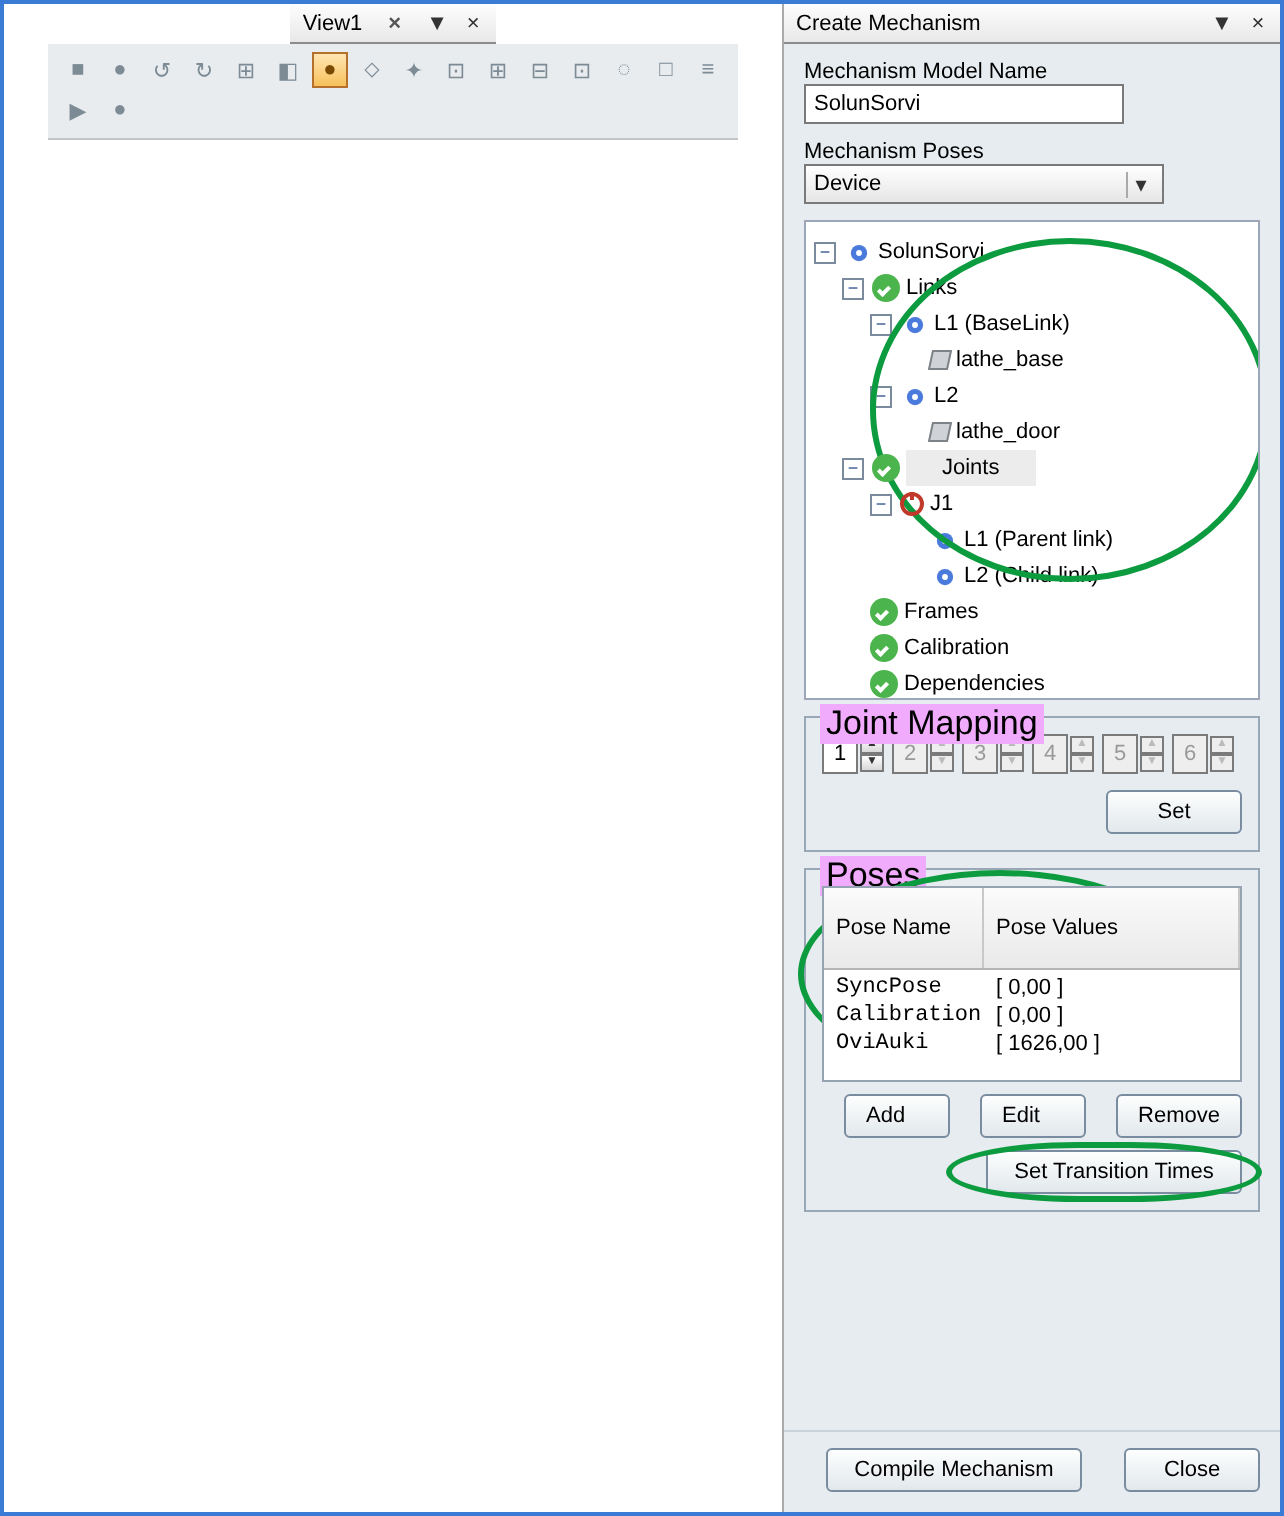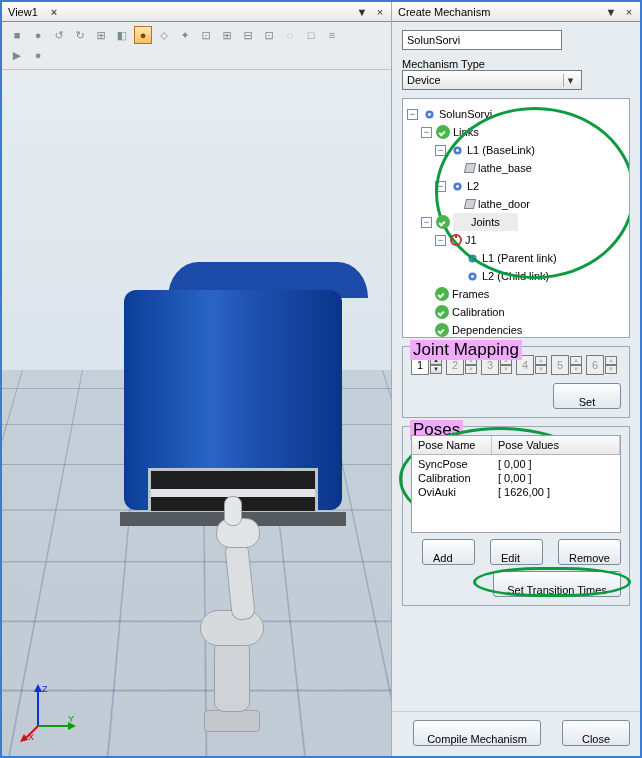--- a/index.html
+++ b/index.html
@@ -17,20 +17,21 @@
     height: 758px;
     border: 2px solid #3a7bd5;
     background: #fff;
   }
   
   .view-pane {
     width: 454px;
     display: flex;
     flex-direction: column;
     border-right: 1px solid #aaa;
+    align-items: center;
   }
   .pane-header {
     display: flex;
     align-items: center;
     height: 20px;
     background: linear-gradient(#fdfdfd,#e8e8e8);
     border-bottom: 1px solid #8c8c8c;
     font-size: 11px;
     padding: 0 4px;
     gap: 4px;
@@ -318,21 +319,21 @@
     width:12px; height:9px; border:1px solid #7a7a7a;
     background: linear-gradient(#fff,#d8d8d8);
     font-size:6px; line-height:7px; text-align:center; color:#333;
   }
   .spn.dis .arrs span{ background:#eee; color:#bbb; }
   .btn {
     height: 22px;
     border: 1px solid #7a8da0;
     background: linear-gradient(#fdfefe,#e2e8ec);
     font-size: 11px;
-    padding: 12px 10px;
+    padding: 0 10px;
     border-radius: 3px;
     cursor: pointer;
     margin-left: 11px;
   }
   .btn.wide { width: 68px; }
   .btn.long { min-width:128px; }
   .btn-row { display:flex; gap:6px; justify-content:flex-end; }
   .btn-row-3 { display:flex; gap:4px; margin-top:6px; }
   .btn-row-3 .btn { flex:1; text-align:left; }
   
@@ -343,32 +344,32 @@
     position:relative;
     overflow:hidden;
   }
   .poses-head {
     display:flex;
     background: linear-gradient(#fbfbfb,#e9e9e9);
     border-bottom:1px solid #b5b5b5;
     font-size:11px;
   }
   .poses-head div {
-    padding: 3px 6px;
+    padding: 14px 6px;
     border-right:1px solid #c8c8c8;
   }
   .col-name { width: 80px; }
   .col-val { flex:1; }
   .poses-body { padding: 2px 0; }
   .pose-row {
     display:flex;
     font-size:11px;
     padding: 1px 0;
   }
-  .pose-row .col-name { padding: 0 6px; width:80px; }
+  .pose-row .col-name { padding: 0 6px; width:80px;font-family:Liberation Mono, monospace; }
   .pose-row .col-val { padding: 0 6px; flex:1; }
   .bot-row {
     display:flex; gap:10px; justify-content:center;
     padding: 8px 10px 10px 10px;
     border-top:1px solid #c9d2d9;
     background:#e6ecef;
   }
 </style>
 </head>
 <body>
@@ -441,24 +442,25 @@
   <div class="side-pane">
     <div class="pane-header">
       <span class="title" style="font-weight:normal">Create Mechanism</span>
       <span class="spacer"></span>
       <span class="icon">▼</span>
       <span class="icon">×</span>
     </div>
 
     <div class="pane-body">
       <div>
+        <div class="lbl">Mechanism Model Name</div>
         <input class="input-text" value="SolunSorvi" style="">
       </div>
       <div>
-        <div class="lbl">Mechanism Type</div>
+        <div class="lbl">Mechanism Poses</div>
         <div class="combo">
           <span>Device</span>
           <span class="arrow">▾</span>
         </div>
       </div>
 
       <div class="inset-box tree">
         <div class="circle-anno" style="left:32px; top:8px; width:200px; height:172px;"></div>
 
         <div class="tree-node">

